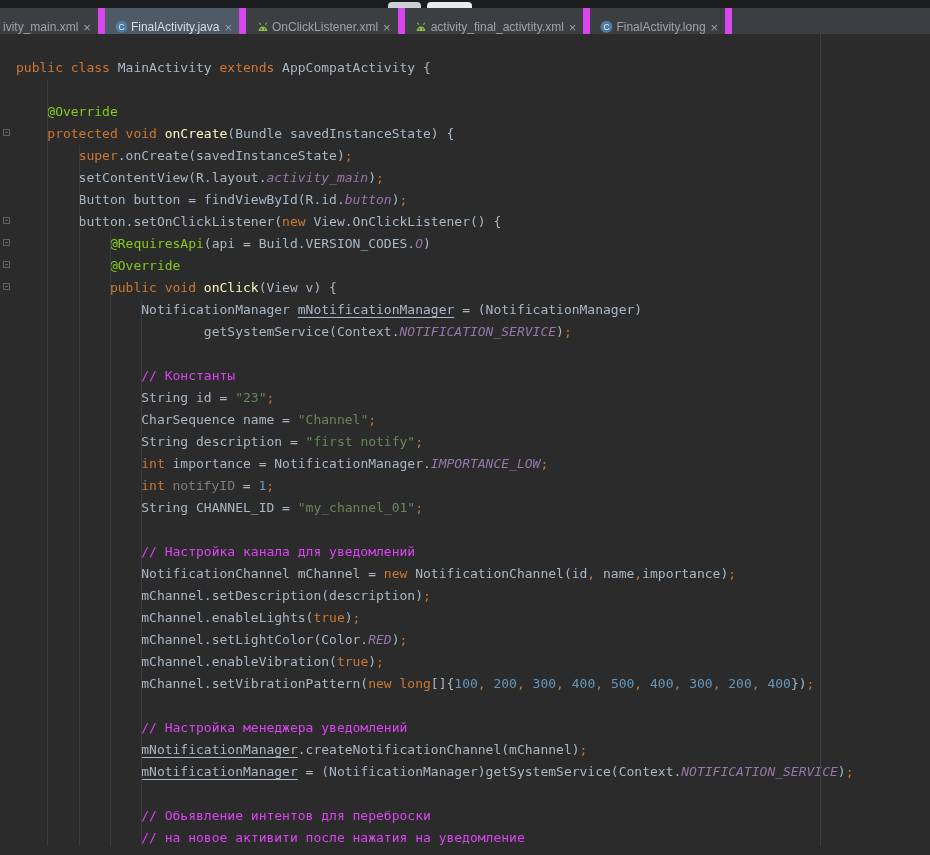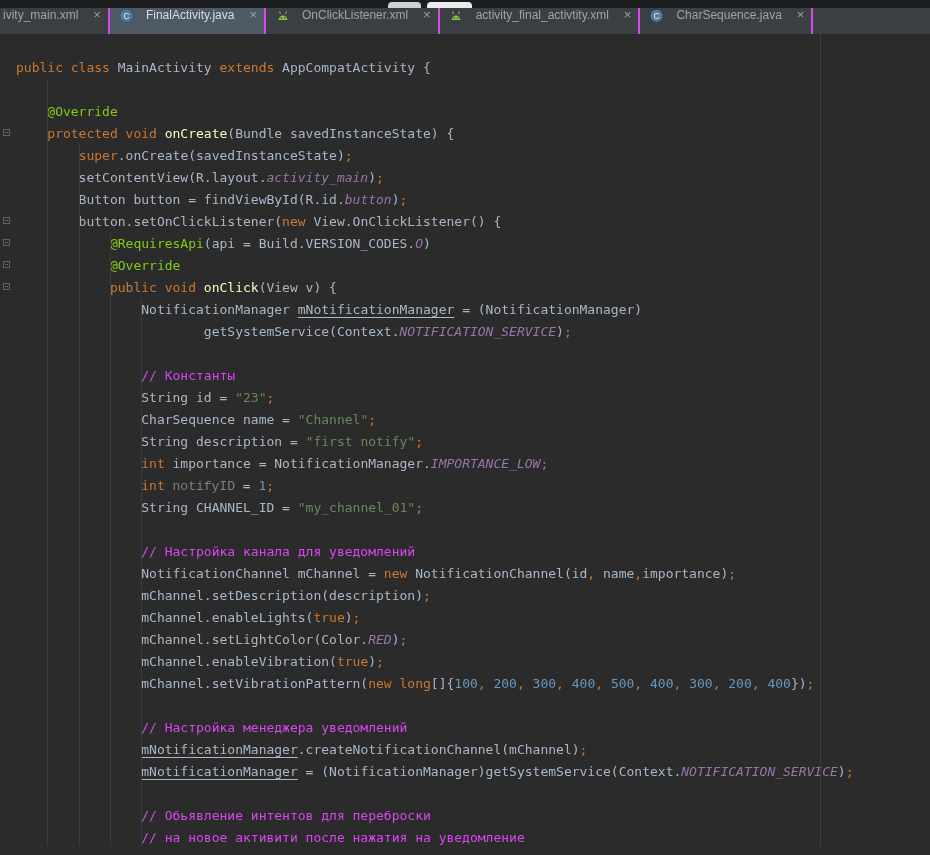--- a/index.html
+++ b/index.html
@@ -12,21 +12,21 @@
   .ide { position:relative; width:930px; height:855px; }
 
   
   .topstrip { position:relative; height:8px; background:#1b1d1f; overflow:hidden; }
   .toolbtn { position:absolute; top:2px; height:12px; border-radius:4px; background:#ccd1d6; }
   .tb1 { left:388px; width:33px; }
   .tb2 { left:427px; width:45px; background:#e9ebed; }
 
   
   .tabbar { display:flex; height:26px; background:#3c3f41; font-size:12px; color:#9da3a8; overflow:hidden; }
-  .tab { display:flex; align-items:flex-start; gap:12px; padding:0 7px 0 9px; border-right:2px solid #d946ef; white-space:nowrap; cursor:default; }
+  .tab { display:flex; align-items:flex-end; gap:2px; padding:0 7px 0 9px; border-right:7px solid #d946ef; white-space:nowrap; cursor:default; }
   .tab.first { padding-left:3px; }
   .tab.selected { background:#4d5a66; color:#d8dce1; }
   .tab-icon { display:inline-flex; width:15px; height:15px; align-items:center; justify-content:center; }
   .tab-close { font-size:13px; line-height:1; color:#9ba0a4; margin-left:3px; }
 
   
   .editor { position:relative; height:812px; background:#2b2b2b; overflow:hidden;
             font-family:"DejaVu Sans Mono", monospace; font-size:13px; }
   pre#code { margin:0; padding:23px 0 0 16px; font:13px/22px "DejaVu Sans Mono", monospace; color:#a9b7c6; }
   .line { height:22px; white-space:pre; }
@@ -108,21 +108,21 @@
         <span>activity_final_activtity.xml</span>
         <span class="tab-close">×</span>
       </div>
       <div class="tab">
         <span class="tab-icon">
           <svg width="15" height="15" viewBox="0 0 15 15">
             <circle cx="7.5" cy="7.8" r="6" fill="#4e7ca3"></circle>
             <text x="7.5" y="10.8" text-anchor="middle" font-size="8.5" fill="#e8edf2" font-family="Liberation Sans, sans-serif">C</text>
           </svg>
         </span>
-        <span>CharSequence.java</span>
+        <span>FinalActivity.long</span>
         <span class="tab-close">×</span>
       </div>
     </div>
 
   <div class="editor" id="editor">
     <div class="mguide"></div>
     <div class="iguide" style="left: calc(4ch + 16px); top: 45px; bottom: 0px;"></div>
       <div class="iguide" style="left: calc(8ch + 16px); top: 111px; bottom: 0px;"></div>
       <div class="iguide" style="left: calc(12ch + 16px); top: 199px; bottom: 0px;"></div>
       <div class="iguide" style="left: calc(16ch + 16px); top: 265px; bottom: 0px;"></div>

